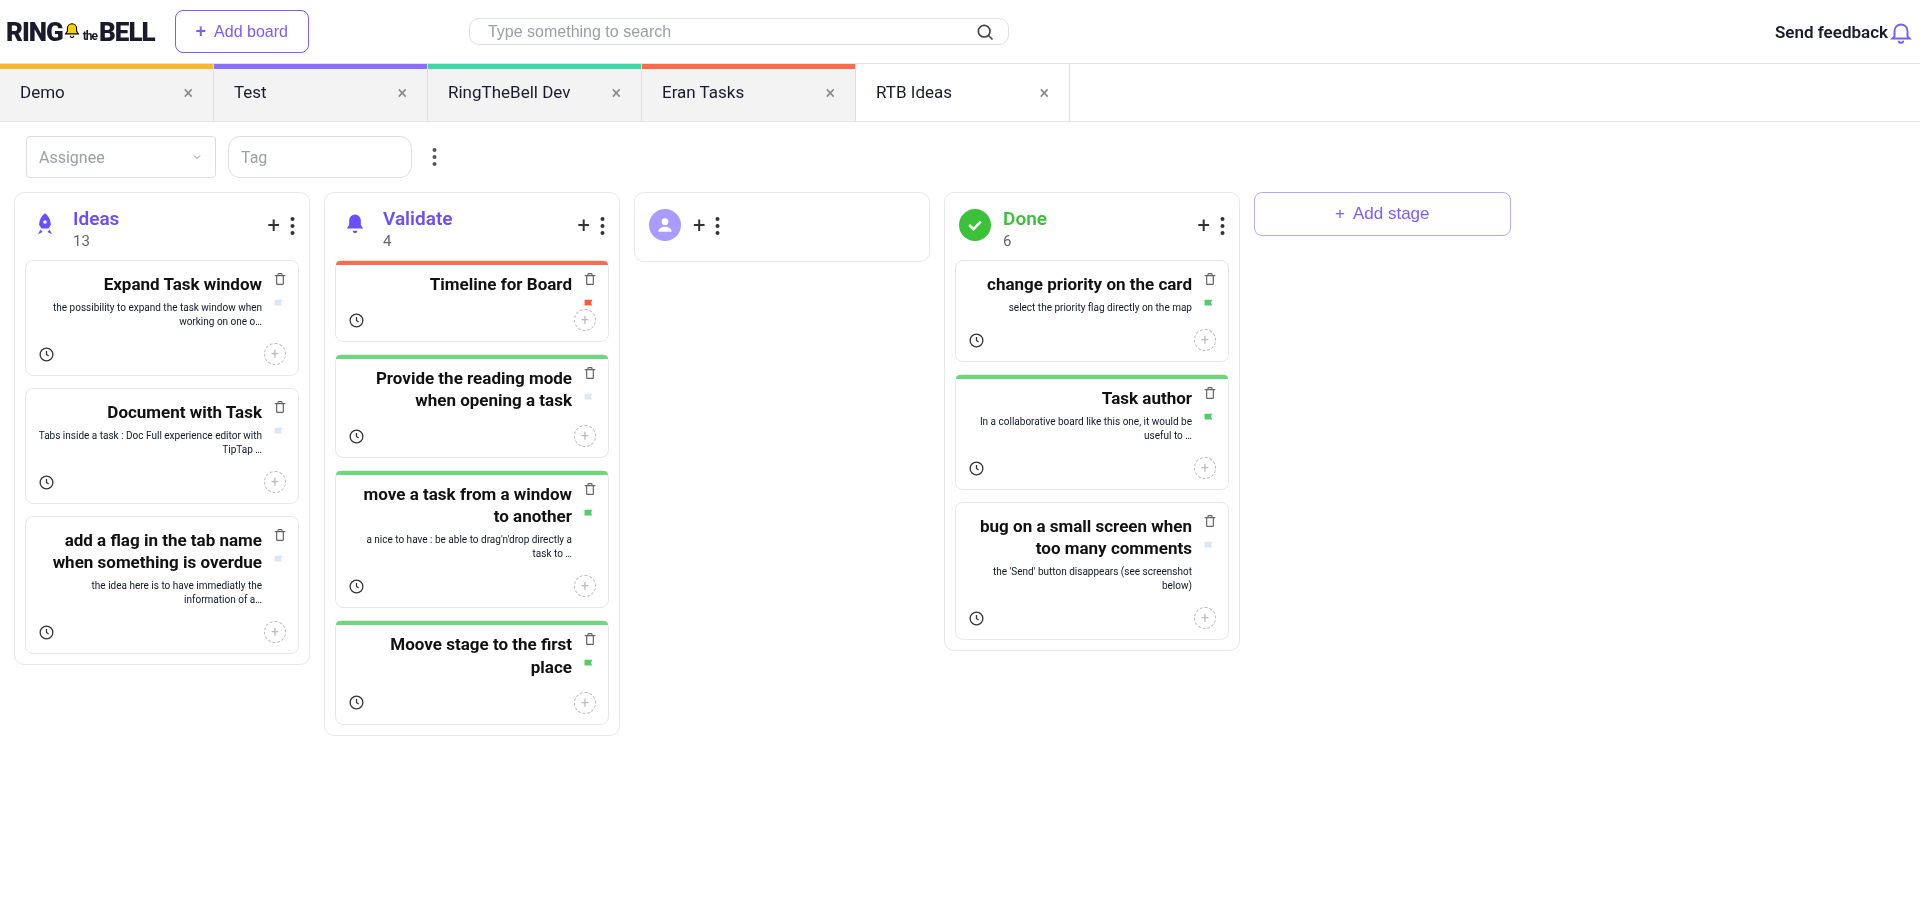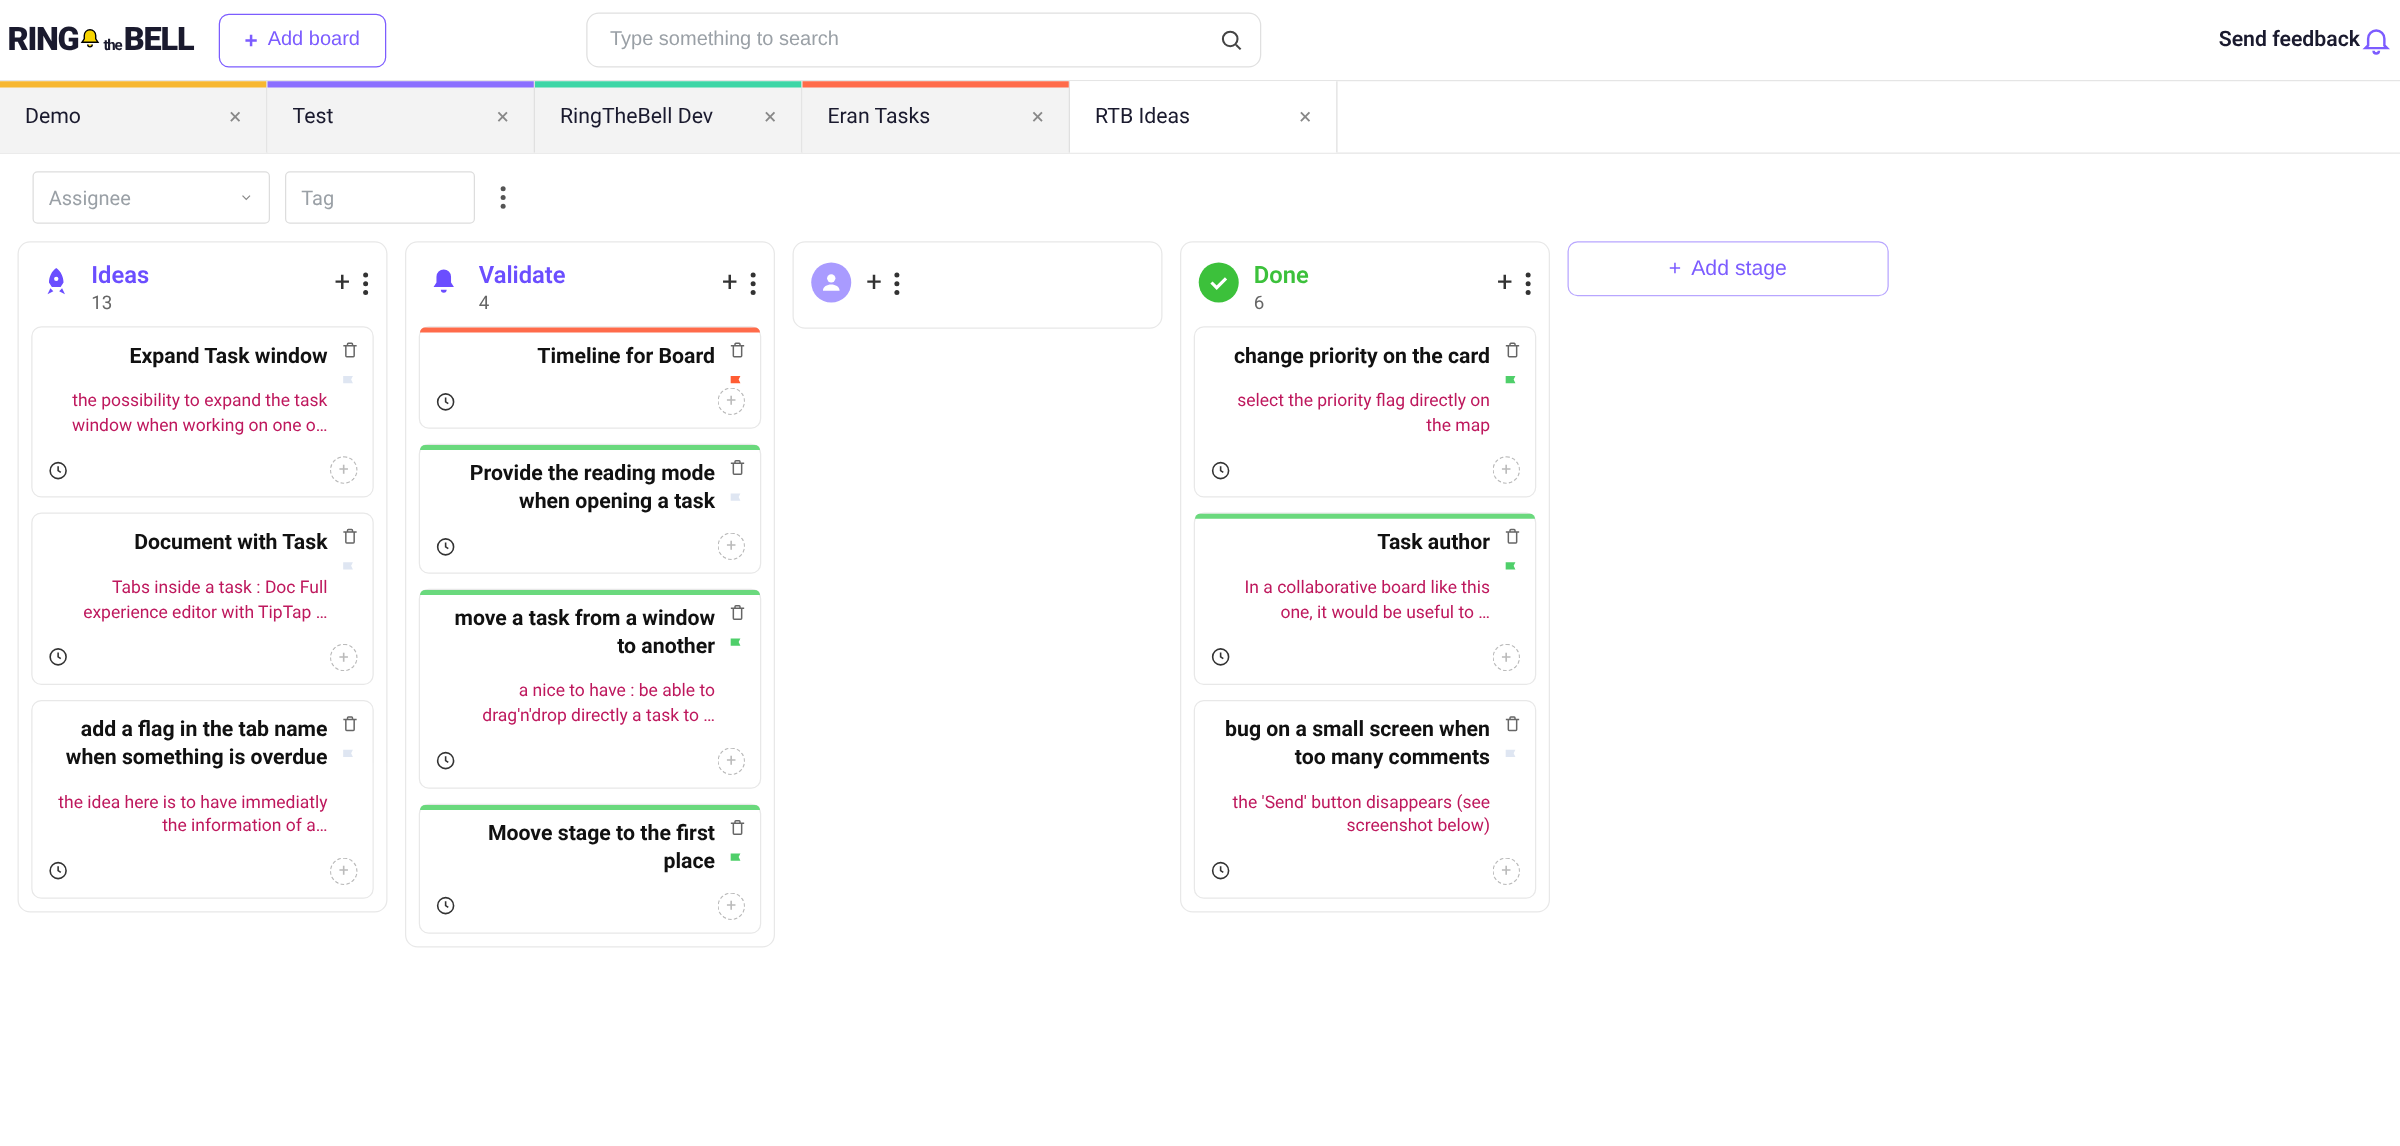--- a/index.html
+++ b/index.html
@@ -5,58 +5,58 @@
 * { box-sizing: border-box; margin: 0; padding: 0; }
 body { font-family: -apple-system, BlinkMacSystemFont, "Segoe UI", Roboto, sans-serif; background: #fff; color: #1a1a2e; }
 
 
 .header { display: flex; align-items: center; padding: 10px 6px; border-bottom: 1px solid #e5e5e5; gap: 20px; }
 .logo { font-weight: 900; font-size: 26px; letter-spacing: -1px; display: flex; align-items: center; }
 .logo-the { font-size: 12px; font-weight: 700; margin: 0 2px; position: relative; top: 4px; }
 .add-board-btn { border: 1px solid #7c5cff; color: #7c5cff; background: #fff; border-radius: 8px; padding: 10px 20px; font-size: 16px; font-weight: 500; cursor: pointer; display: inline-flex; align-items: center; gap: 8px; }
 .add-board-btn .plus { font-size: 18px; font-weight: 600; }
 .search-wrap { flex: 0 0 auto; margin-left: 140px; position: relative; }
-.search-input { width: 540px; height: 44px; border: 1px solid #e0e0e0; border-radius: 10px; padding: 0 44px 0 18px; font-size: 16px; color: #333; }
+.search-input { width: 540px; height: 27px; border: 1px solid #e0e0e0; border-radius: 10px; padding: 0 44px 0 18px; font-size: 16px; color: #333; }
 .search-input::placeholder { color: #9aa0a6; }
 .search-icon { position: absolute; right: 14px; top: 50%; transform: translateY(-50%); color: #444; }
 .header-right { margin-left: auto; display: flex; align-items: center; }
 .feedback { font-size: 17px; font-weight: 600; color: #1a1a2e; cursor: pointer; }
 .bell-btn { color: #7c5cff; cursor: pointer; }
 
 
 .tabs { display: flex; border-bottom: 1px solid #e5e5e5; }
 .tab { position: relative; padding: 18px 20px; width: 214px; display: flex; align-items: flex-start; justify-content: space-between; font-size: 17px; color: #1a1a2e; background: #f3f3f3; border-right: 1px solid #e0e0e0; cursor: pointer; }
 .tab.active { background: #fff; }
 .tab .bar { position: absolute; top: 0; left: 0; right: 0; height: 5px; }
 .tab .close { color: #888; font-size: 18px; cursor: pointer; }
 
 
 .filters { display: flex; gap: 12px; padding: 14px 26px; align-items: center; }
 .select { border: 1px solid #ddd; border-radius: 4px; height: 42px; padding: 0 12px; font-size: 16px; color: #9aa0a6; background: #fff; display: flex; align-items: center; justify-content: space-between; }
 .select.assignee { width: 190px; }
-.select.tag { width: 152px; }
+.select.tag { width: 184px; border-radius: 12px; }
 .more-dots { color: #555; cursor: pointer; padding: 8px; }
 
 
 .board { display: flex; gap: 14px; padding: 0 14px 20px; align-items: flex-start; }
 .column { width: 296px; border: 1px solid #e8e8e8; border-radius: 10px; background: #fff; display: flex; flex-direction: column; }
 .col-header { display: flex; align-items: flex-start; padding: 14px 14px 10px; gap: 12px; }
 .col-icon { width: 32px; height: 32px; border-radius: 50%; display: flex; align-items: center; justify-content: center; flex-shrink: 0; margin-top: 2px; }
 .col-title-wrap { flex: 1; }
 .col-title { font-size: 19px; font-weight: 600; }
 .col-count { font-size: 15px; color: #666; margin-top: 2px; }
 .col-actions { display: flex; align-items: center; gap: 10px; color: #333; margin-top: 6px; }
 .col-actions .plus { font-size: 22px; cursor: pointer; }
 .col-actions .dots { cursor: pointer; }
 
 .cards { padding: 0 10px 10px; display: flex; flex-direction: column; gap: 12px; text-align: right; }
 .card { border: 1px solid #e8e8e8; border-radius: 8px; padding: 12px 12px 10px; position: relative; background: #fff; }
 .card .accent { position: absolute; top: 0; left: 0; right: 0; height: 4px; border-radius: 8px 8px 0 0; }
 .card-title { font-size: 17px; font-weight: 700; color: #111; line-height: 1.3; padding-right: 24px; }
-.card-desc { font-size: 14px; color: #be185d; margin-top: 16px; line-height: 1.4; padding-right: 24px; display: -webkit-box; -webkit-line-clamp: 2; -webkit-box-orient: vertical; overflow: hidden; }
+.card-desc { font-size: 10px; color: #0f172a; margin-top: 6px; line-height: 1.4; padding-right: 24px; display: -webkit-box; -webkit-line-clamp: 2; -webkit-box-orient: vertical; overflow: hidden; }
 .card-top-right { position: absolute; top: 10px; right: 10px; display: flex; flex-direction: column; gap: 10px; align-items: center; }
 .trash { color: #666; cursor: pointer; }
 .flag { cursor: pointer; }
 .card-footer { display: flex; justify-content: space-between; align-items: center; margin-top: 14px; }
 .clock { color: #333; }
 .add-circle { width: 22px; height: 22px; border: 1.5px dashed #bbb; border-radius: 50%; display: flex; align-items: center; justify-content: center; color: #bbb; font-size: 14px; cursor: pointer; }
 
 .add-stage-btn { border: 1px solid #b8a6ff; color: #7c5cff; background: #fff; border-radius: 8px; padding: 12px 80px; font-size: 17px; font-weight: 500; cursor: pointer; display: inline-flex; align-items: center; gap: 8px; height: 44px; align-self: flex-start; }
 
 svg { display: block; }

